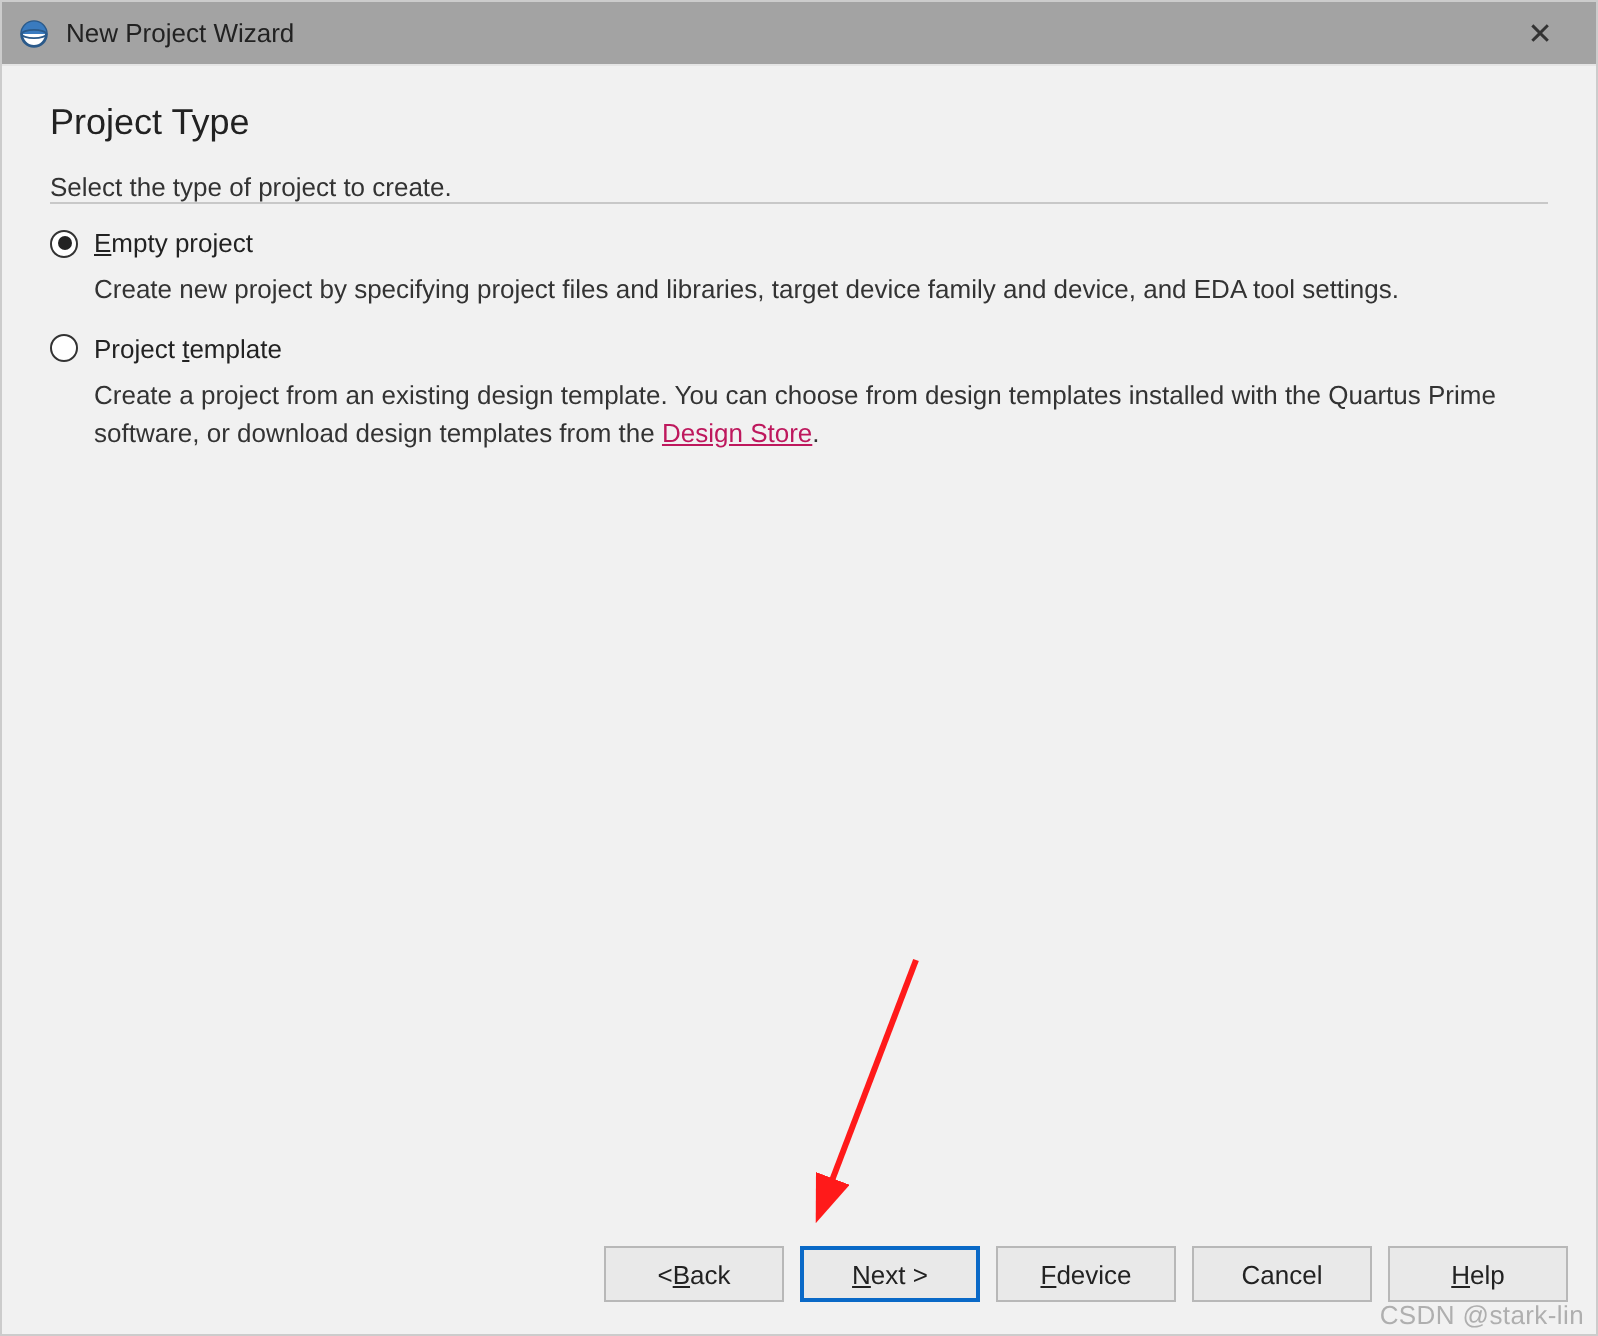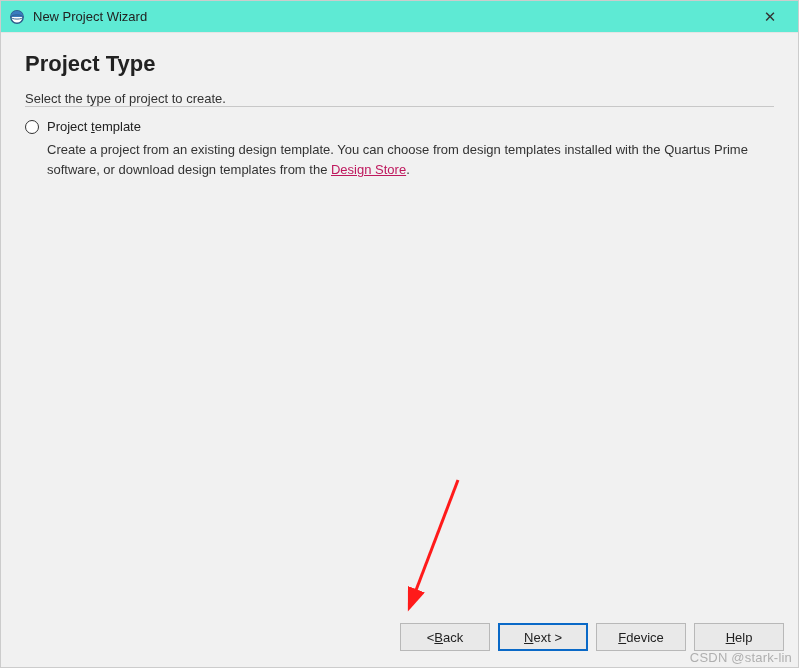--- a/index.html
+++ b/index.html
@@ -11,21 +11,21 @@
       height: 668px;
       overflow: hidden;
       position: relative;
       border: 1px solid #ccc;
     }
     .titlebar {
       display: flex;
       align-items: center;
       height: 32px;
       padding: 0 8px;
-      background: #5eead4;
+      background: #a3a3a3;
       border-bottom: 1px solid #e5e5e5;
     }
     .titlebar-icon {
       width: 16px; height: 16px;
       margin-right: 8px;
       position: relative;
     }
     .titlebar-icon svg { width: 16px; height: 16px; display:block; }
     .titlebar-title { flex: 1; font-size: 13px; color: #222; }
     .close-btn {
@@ -35,22 +35,22 @@
       cursor: pointer;
       font-family: Arial, sans-serif;
     }
     .content {
       position: absolute;
       top: 32px; left: 0; right: 0; bottom: 60px;
       background: #f1f1f1;
       padding: 18px 24px 0 24px;
     }
     .heading {
-      font-size: 22px;
-      font-weight: 700;
+      font-size: 18px;
+      font-weight: 400;
       color: #222;
       margin-bottom: 14px;
     }
     .subheading {
       font-size: 13px;
       color: #333;
       margin-bottom: 0;
     }
     .hr {
       border: none;
@@ -156,20 +156,27 @@
   <div class="close-btn">
     <span>✕</span>
   </div>
 </div>
 
 <div class="content">
   <div class="heading">Project Type</div>
   <div class="subheading">Select the type of project to create.</div>
   <hr class="hr">
 
+  <div class="option-block">
+    <div class="radio-row">
+      <span class="radio checked"></span>
+      <span class="radio-label"><span></span><span class="mn">E</span><span>mpty project</span></span>
+    </div>
+    <div class="option-desc">Create new project by specifying project files and libraries, target device family and device, and EDA tool settings.</div>
+  </div>
 
   <div class="option-block">
     <div class="radio-row">
       <span class="radio"></span>
       <span class="radio-label"><span>Project </span><span class="mn">t</span><span>emplate</span></span>
     </div>
     <div class="option-desc"><span>Create a project from an existing design template. You can choose from design templates installed with the Quartus Prime software, or download design templates from the </span><a href="#">Design Store</a><span>.</span></div>
   </div>
 </div>
 
@@ -182,20 +189,21 @@
       <span>ack</span>
     </div>
   <div class="btn primary">
       <span class="mn">N</span>
       <span>ext &gt;</span>
     </div>
   <div class="btn">
       <span class="mn">F</span>
       <span>device</span>
     </div>
+  <div class="btn">Cancel</div>
   <div class="btn">
       <span class="mn">H</span>
       <span>elp</span>
     </div>
 </div>
 
 <svg class="arrow" style="left:395px; top:475px;" width="70" height="145">
   <defs>
     <marker id="ah" markerWidth="10" markerHeight="10" refX="6" refY="3" orient="auto">
       <path d="M0,0 L8,3 L0,6 Z" fill="#ff1a1a"></path>

